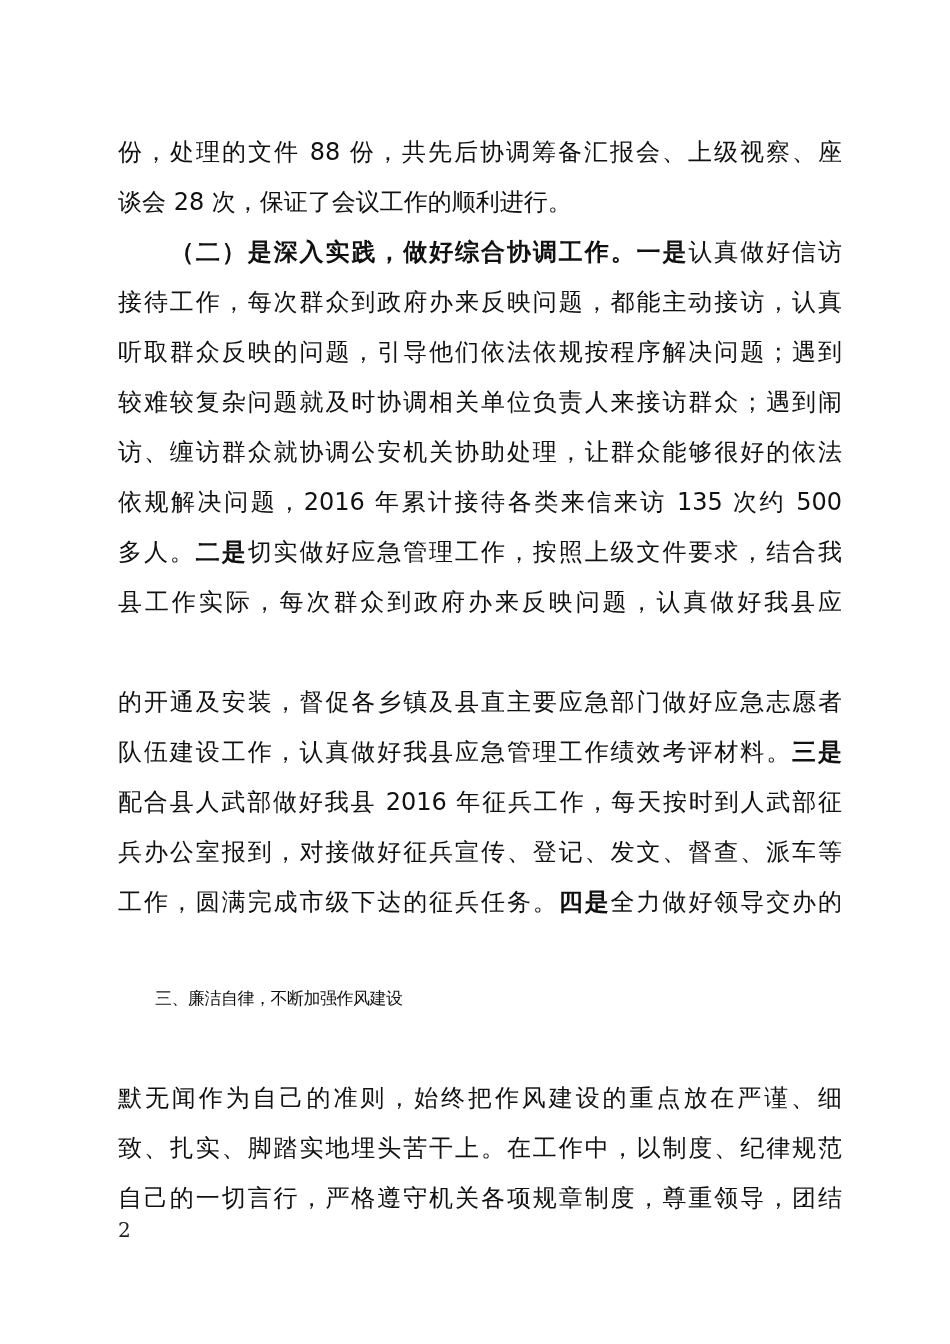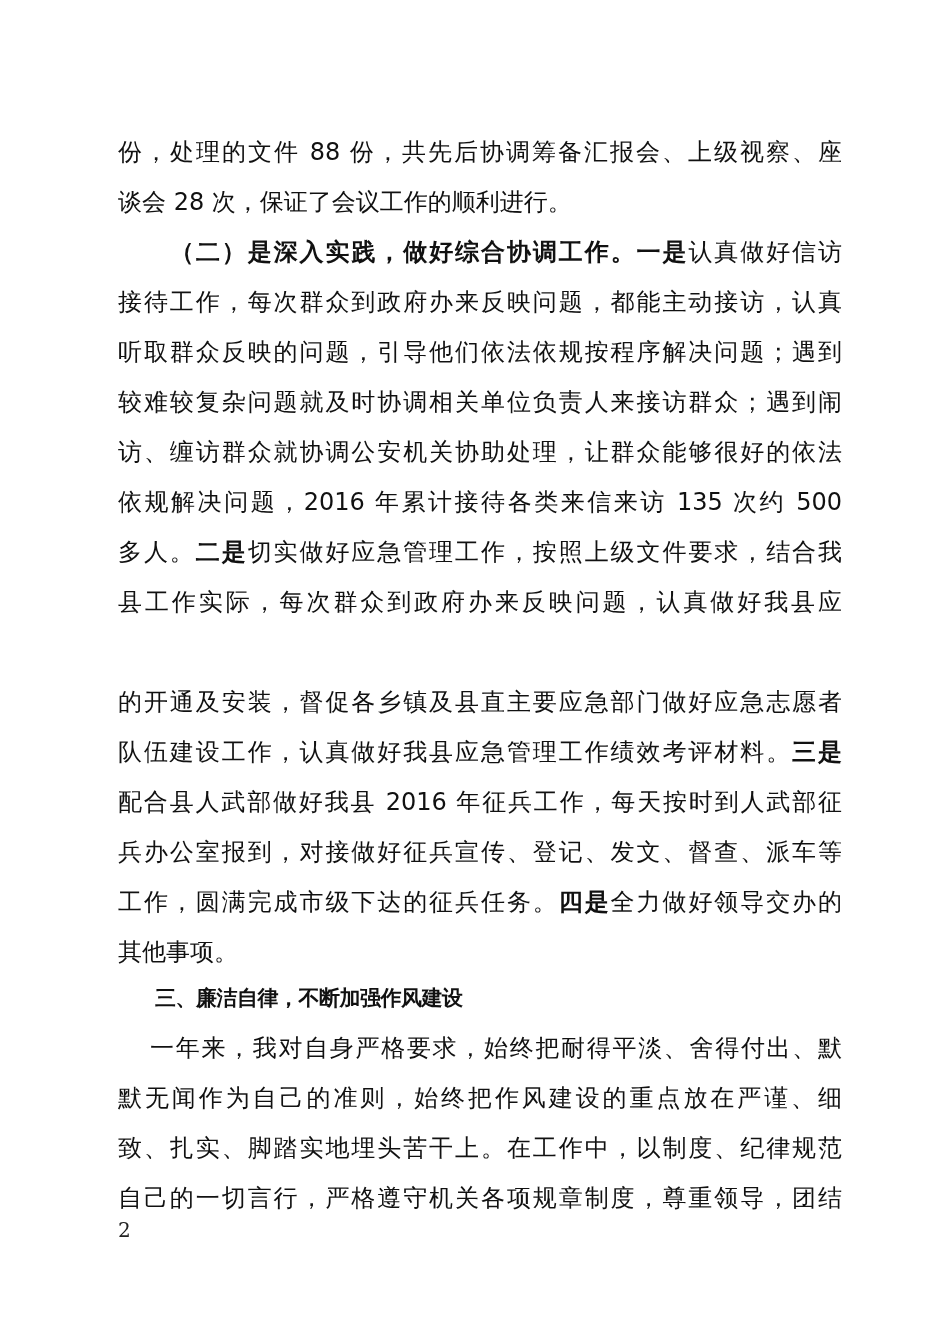--- a/index.html
+++ b/index.html
@@ -4,22 +4,22 @@
 <style>
   html, body { margin: 0; padding: 0; background: #ffffff; }
   body { width: 950px; height: 1344px; position: relative; overflow: hidden;
          font-family: "DejaVu Sans", sans-serif; color: #111111; }
   .page { position: absolute; left: 5px; top: 0; width: 950px; height: 1344px; background: #fff; }
   .line { position: absolute; left: 113px; width: 724px; height: 50px; line-height: 50px;
           font-size: 24px; white-space: nowrap; text-align: justify; text-align-last: justify;
           letter-spacing: 0px; }
   .line.last { text-align-last: left; }
   .b { font-weight: bold; }
-  .heading { position: absolute; left: 150px; height: 50px; line-height: 50px; font-size: 21px;
-             font-weight: bold; white-space: nowrap; letter-spacing: -0.5px; }
+  .heading { position: absolute; left: 150px; height: 50px; line-height: 50px; font-size: 17px;
+             font-weight: normal; white-space: nowrap; letter-spacing: -0.5px; }
   .pagenum { position: absolute; left: 113px; top: 1218px; font-family: "DejaVu Serif", serif;
              font-size: 20px; color: #222; }
 </style>
 </head>
 <body>
 
 <div class="page">
 
   <div class="line" style="top:127px;">份，处理的文件 88 份，共先后协调筹备汇报会、上级视察、座</div>
   <div class="line last" style="top:177px;">谈会 28 次，保证了会议工作的顺利进行。</div>
@@ -32,23 +32,21 @@
   <div class="line" style="top:377px;"><span>较难较复杂问题就及时协调相关单位负责人来接访群众；遇到闹</span></div>
   <div class="line" style="top:427px;"><span>访、缠访群众就协调公安机关协助处理，让群众能够很好的依法</span></div>
   <div class="line" style="top:477px;"><span>依规解决问题，2016 年累计接待各类来信来访 135 次约 500</span></div>
   <div class="line" style="top:527px;"><span>多人。</span><span class="b">二是</span><span>切实做好应急管理工作，按照上级文件要求，结合我</span></div>
   <div class="line" style="top:577px;"><span>县工作实际，每次群众到政府办来反映问题，认真做好我县应</span></div>
   <div class="line" style="top:727px;"><span>队伍建设工作，认真做好我县应急管理工作绩效考评材料。</span><span class="b">三是</span></div>
   <div class="line" style="top:677px;"><span>的开通及安装，督促各乡镇及县直主要应急部门做好应急志愿者</span></div>
   <div class="line" style="top:777px;"><span>配合县人武部做好我县 2016 年征兵工作，每天按时到人武部征</span></div>
   <div class="line" style="top:827px;"><span>兵办公室报到，对接做好征兵宣传、登记、发文、督查、派车等</span></div>
   <div class="line" style="top:877px;"><span>工作，圆满完成市级下达的征兵任务。</span><span class="b">四是</span><span>全力做好领导交办的</span></div>
-  <div class="line last" style="top:927px;"><span>其他事项。</span></div>
 
   <div class="heading" style="top:973px;">三、廉洁自律，不断加强作风建设</div>
 
-  <div class="line" style="top:1023px; left:145px; width:692px;">一年来，我对自身严格要求，始终把耐得平淡、舍得付出、默</div>
   <div class="line" style="top:1073px;">默无闻作为自己的准则，始终把作风建设的重点放在严谨、细</div>
   <div class="line" style="top:1123px;">致、扎实、脚踏实地埋头苦干上。在工作中，以制度、纪律规范</div>
   <div class="line" style="top:1173px;">自己的一切言行，严格遵守机关各项规章制度，尊重领导，团结</div>
 
   <div class="pagenum">2</div>
 </div>
 
 </body></html>

